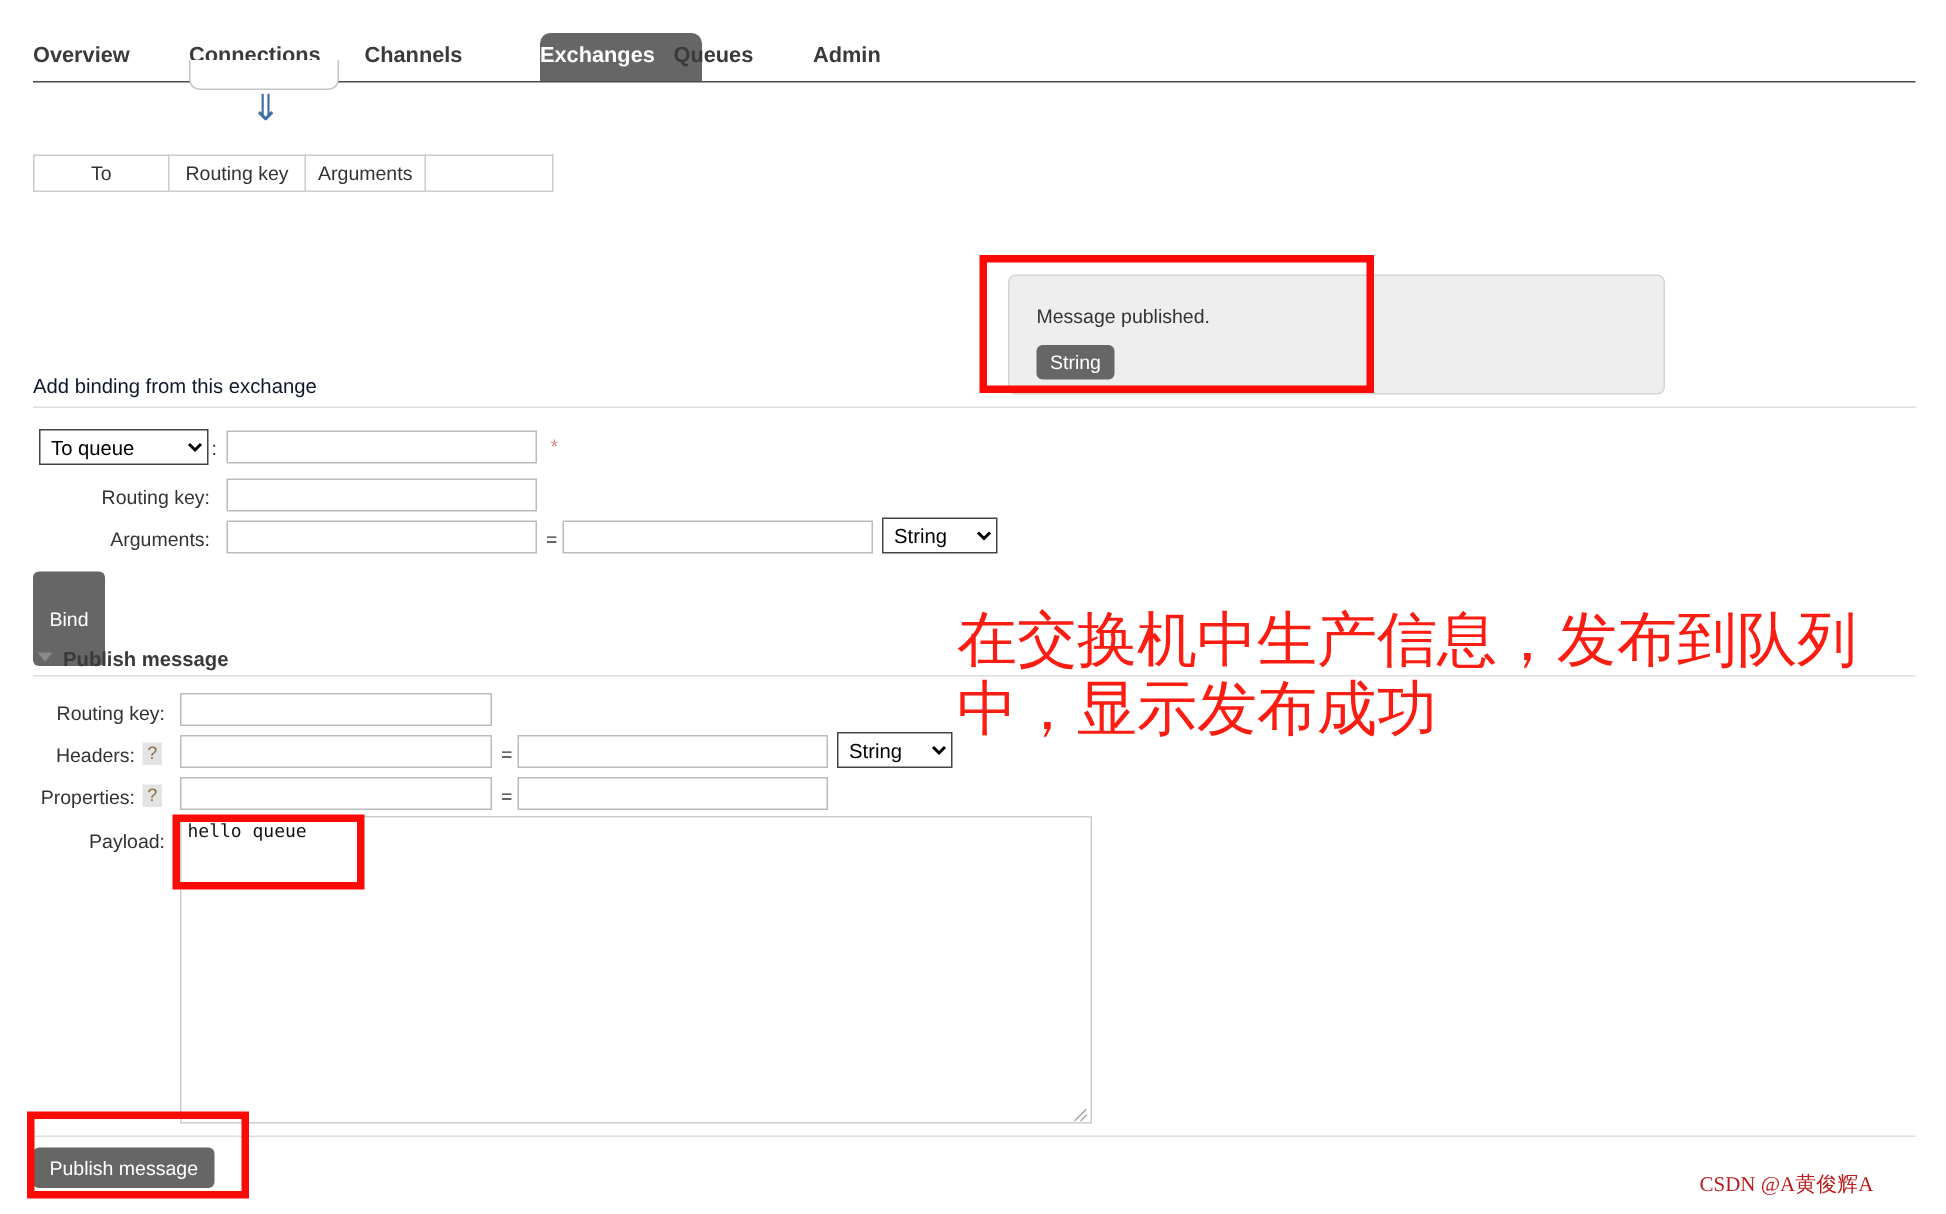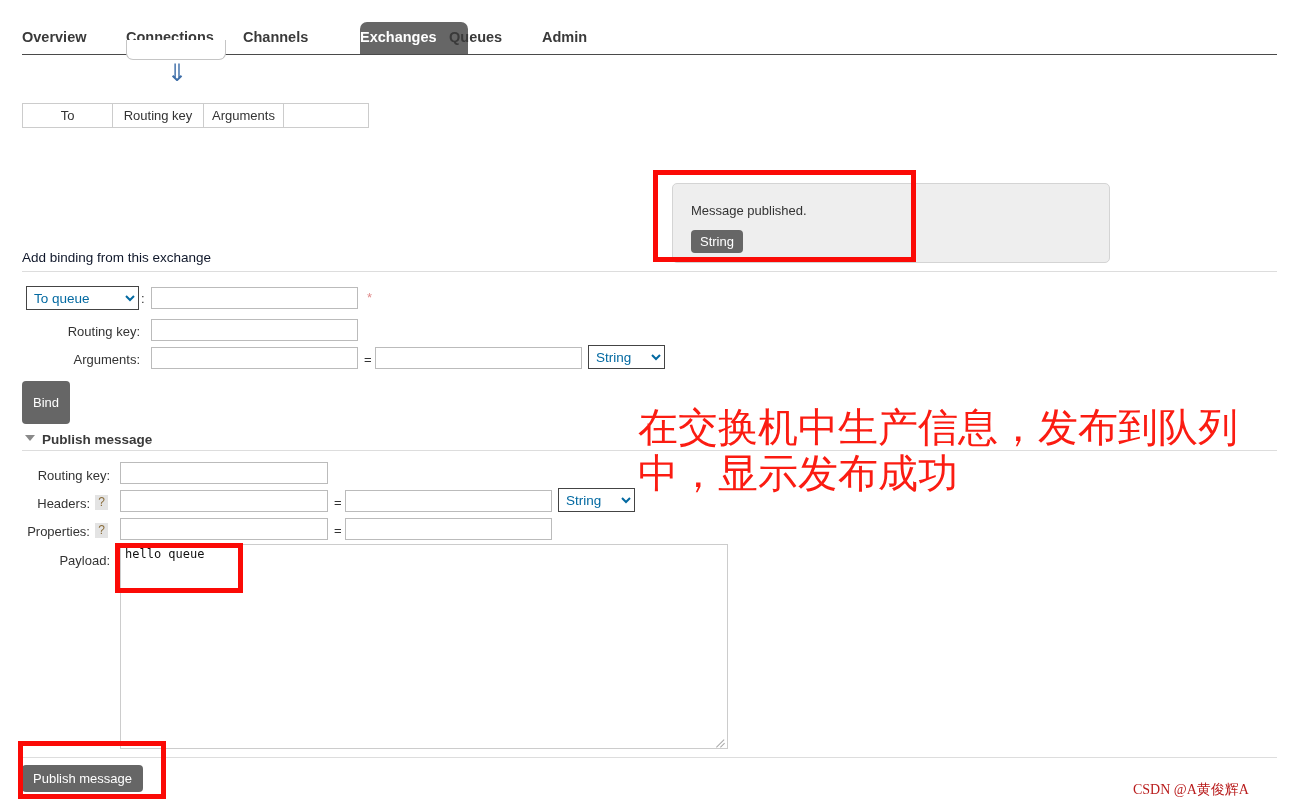--- a/index.html
+++ b/index.html
@@ -160,21 +160,21 @@
   }
   .sel {
     position: absolute;
     box-sizing: border-box;
     border: 1px solid #444444;
     background: #ffffff;
     height: 24px;
     font-size: 13.5px;
     font-family: "Liberation Sans", sans-serif;
     padding: 1px 3px;
-    color: #0369a1;
+    color: #000000;
   }
   .eq-sign {
     position: absolute;
     font-size: 13px;
     color: #333;
   }
   .req-star {
     position: absolute;
     color: #e08a8a;
     font-size: 13px;
@@ -349,21 +349,21 @@
 <input class="txt" style="left: 151px; top: 319px; width: 207px;" value="">
 
 <div class="form-label" style="left:45px; top:352px; width:95px;">Arguments:</div>
 <input class="txt" style="left: 151px; top: 347px; width: 207px;" value="">
 <div class="eq-sign" style="left:364px; top:352px;">=</div>
 <input class="txt" style="left: 375px; top: 347px; width: 207px;" value="">
 <select class="sel" style="left:588px; top:345px; width:77px;">
   <option>String</option>
 </select>
 
-<span class="btn-dark" style="position:absolute; left:22px; top:381px; padding:14px 11px;">Bind</span>
+<span class="btn-dark" style="position:absolute; left:22px; top:381px; padding:24px 11px;">Bind</span>
 
 <div id="publish-head-bar"></div>
 <div id="publish-caret"></div>
 <div id="publish-title">Publish message</div>
 
 <div class="form-label" style="left:20px; top:468px; width:90px;">Routing key:</div>
 <input class="txt" style="left: 120px; top: 462px; width: 208px;" value="">
 
 <div class="form-label" style="left:20px; top:496px; width:70px;">Headers:</div>
 <div class="help-q" style="left:95px; top:495px;">?</div>

